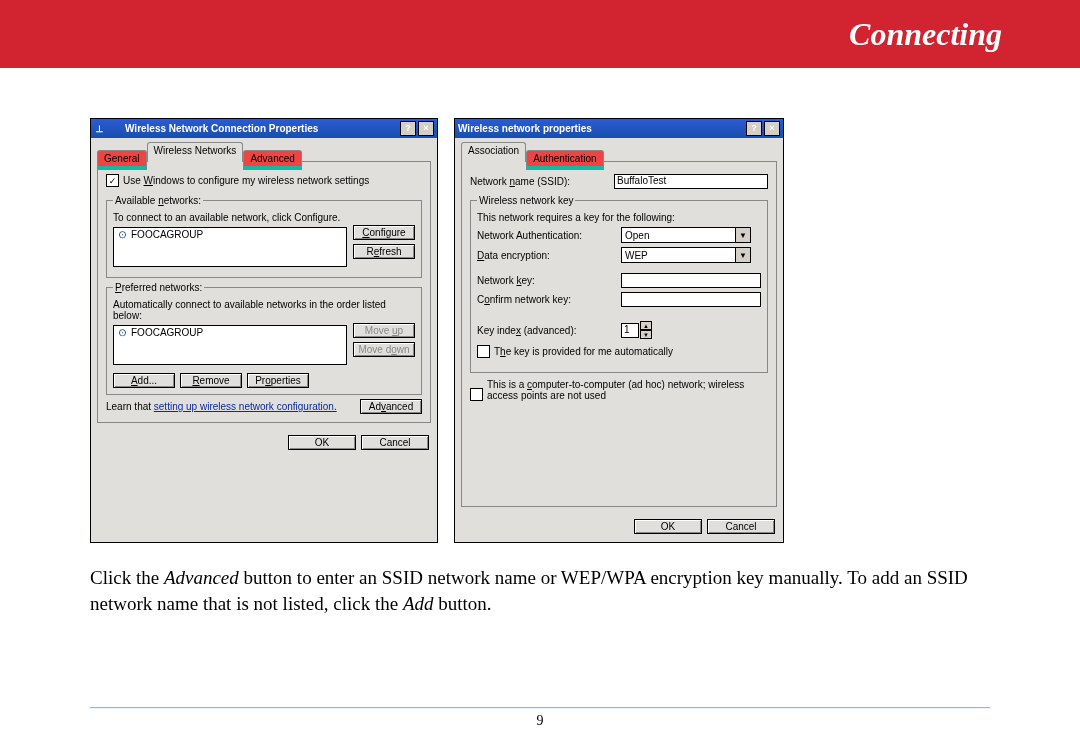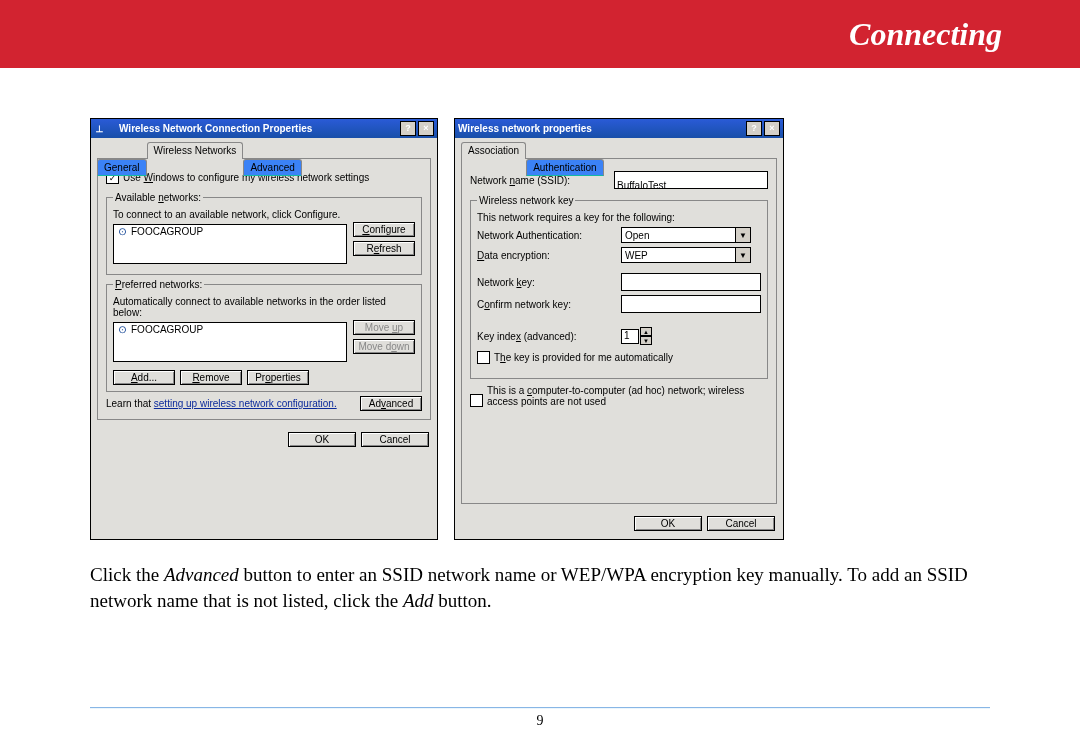--- a/index.html
+++ b/index.html
@@ -74,23 +74,23 @@
     padding: 2px 6px;
     background: #e0dfdb;
     font-size: 10px;
     border-top-left-radius: 3px;
     border-top-right-radius: 3px;
     margin-right: 0px;
     position: relative;
     z-index:1;
   }
   .tab.inactive {
-    background:#3b82f6;
-    border-bottom:1px solid #14b8a6;
-    top:17px;
+    background:#ef4444;
+    border-bottom:4px solid #14b8a6;
+    top:8px;
     z-index:0;
   }
   .tab + .tab { margin-left: 0px; }
   .tab-panel {
     border: 1px solid #888;
     padding: 8px 8px;
     margin-top: -1px;
   }
   .chk-line { display:flex; align-items:center; gap:4px; margin:4px 0 8px 0; }
   .chk {
@@ -128,21 +128,21 @@
   .rowflex { display:flex; gap:6px; }
   .rowflex .left { flex:1; }
   .btnrow { display:flex; gap:5px; margin-top:4px;}
   .link { color:#0b2a9b; text-decoration:underline; }
   .footer-btns { display:flex; justify-content:flex-end; gap:5px; padding:6px 8px 8px 0;}
   
   .frm-row { display:flex; align-items:center; margin:4px 0; gap:14px;}
   .frm-row .lbl { width:130px; font-size:10px;}
   .txt {
     background:#fff; border:1px solid #000; height:15px; flex:1;
-    font-size:10px; padding:8px 2px; box-sizing:border-box;
+    font-size:10px; padding:0 2px; box-sizing:border-box;
   }
   .sel {
     background:#fff; border:1px solid #000; height:16px; width: 130px;
     display:flex; align-items:center; justify-content:space-between;
     font-size:10px; padding:0 0 0 3px; box-sizing:border-box;
   }
   .sel .arw {
     width:14px; height:100%; border-left:1px solid #000;
     background:#d4d0c8;
     display:flex;align-items:center;justify-content:center;font-size:8px;
@@ -190,21 +190,21 @@
 
 <div class="header-bar">
   <h1>Connecting</h1>
 </div>
 
 <div class="content-row">
 
   <div class="win">
     <div class="titlebar">
       <span class="icn">⊥</span>
-      <span style="margin-left:14px;">Wireless Network Connection Properties</span>
+      <span style="margin-left:20px;">Wireless Network Connection Properties</span>
       <span class="spacer"></span>
       <div class="tbtn">
           <span>?</span>
         </div>
       <div class="tbtn">
           <span>×</span>
         </div>
     </div>
     <div class="win-body">
       <div class="tabs">

